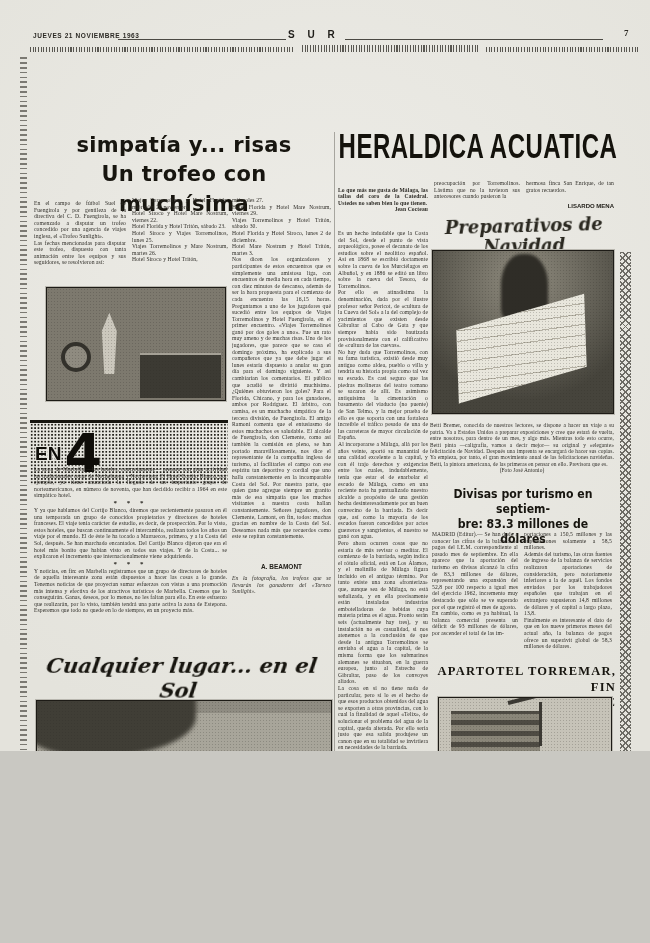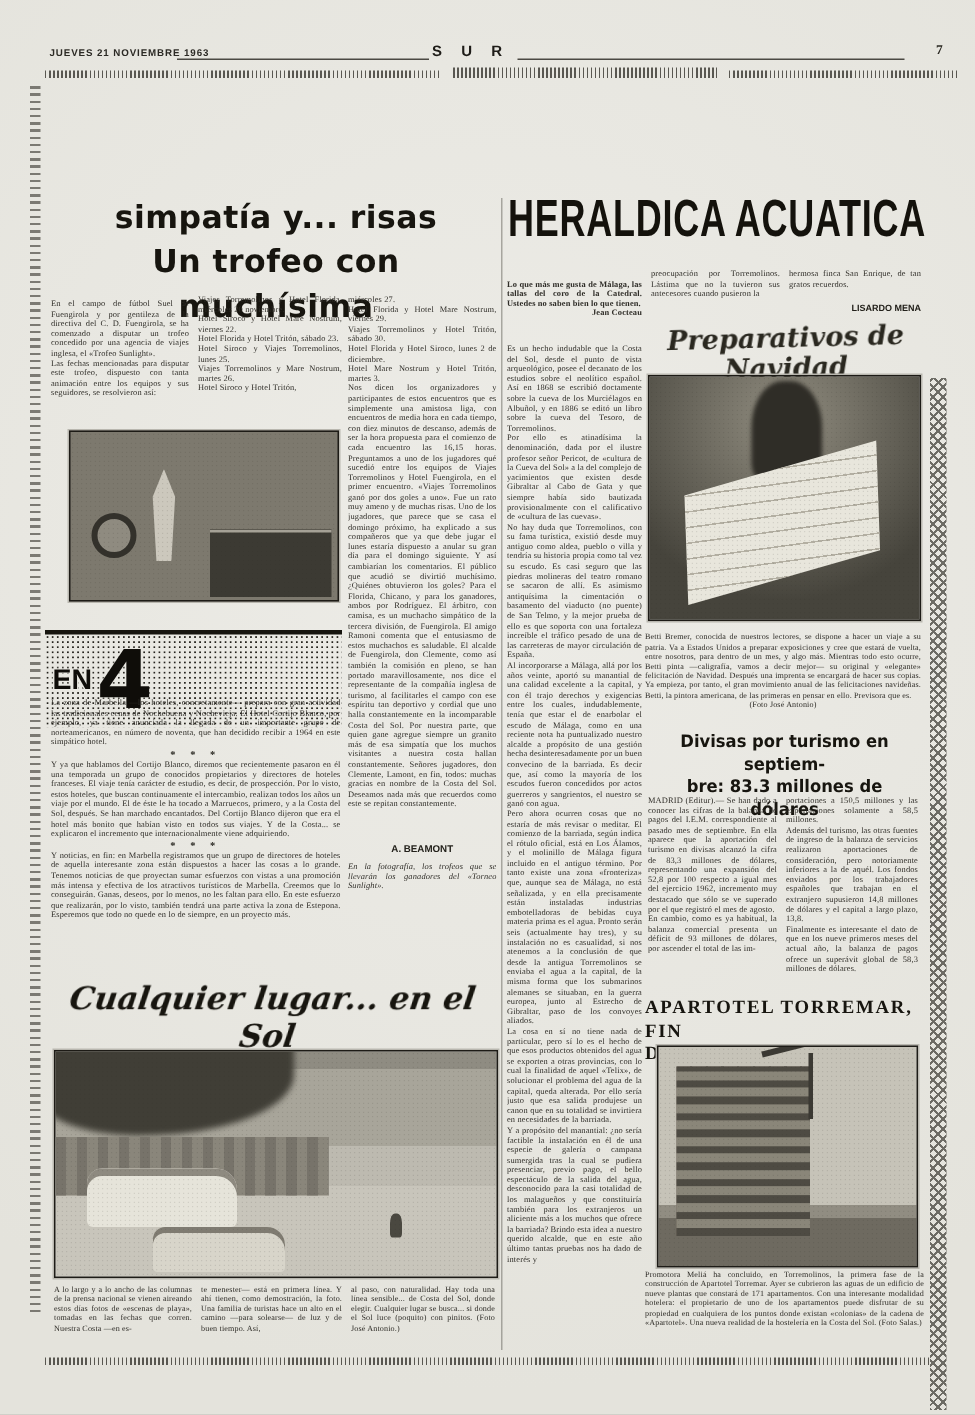--- a/index.html
+++ b/index.html
@@ -1,16 +1,16 @@
 <!DOCTYPE html>
 <html><head>
 <meta charset="utf-8">
 <style>
   html,body{margin:0;padding:0;background:#c9c8c2;}
-  #page{position:relative;width:650px;height:943px;margin:0 auto;overflow:hidden;
+  #page{position:relative;width:650px;height:751px;margin:0 auto;overflow:hidden;
         background:radial-gradient(circle at 50% 38%,#edecE7,#e4e3dc 85%);
         font-family:"Liberation Serif",serif;color:#26241f;}
   .abs{position:absolute;}
   
   .date{left:33px;top:32px;font:bold 6.5px "Liberation Sans",sans-serif;letter-spacing:.6px;color:#2c2a25;}
   .hrule{height:1px;background:#4b4943;top:39px;}
   .rule-l{left:118px;width:168px;}
   .rule-r{left:345px;width:258px;}
   .sur{left:288px;top:29px;font:bold 10px "Liberation Sans",sans-serif;letter-spacing:5px;color:#1e1c18;}
   .pageno{left:624px;top:28px;font:bold 9px "Liberation Serif",serif;color:#2a2822;}
@@ -46,21 +46,21 @@
     font:800 21px/1.4 "DejaVu Sans",sans-serif;letter-spacing:.3px;filter:blur(.2px);}
   .heraldica-h{left:338px;top:128px;width:280px;text-align:center;color:#14120c;
     font:900 24px/1.1 "Liberation Sans",sans-serif;letter-spacing:.5px;
     transform:scaleY(1.45);transform-origin:top center;filter:blur(.25px);}
   .cualquier-h{left:30px;top:653px;width:300px;text-align:center;color:#17150f;
     font:italic 800 21px/1.2 "DejaVu Serif",serif;transform:skewX(-8deg);filter:blur(.25px);}
   .navidad-h{left:434px;top:216px;width:180px;text-align:center;color:#2a2820;
     font:italic 600 18px/1.1 "DejaVu Serif",serif;transform:rotate(-1.5deg);filter:blur(.3px);}
   .divisas-h{left:430px;top:487px;width:186px;text-align:center;color:#17150f;
     font:800 11.5px/1.3 "DejaVu Sans",sans-serif;transform:scaleX(.95);filter:blur(.2px);}
-  .apartotel-h{left:430px;top:664px;width:186px;text-align:left;color:#17150f;
+  .apartotel-h{left:430px;top:664px;width:186px;text-align:right;color:#17150f;
     font:bold 12.5px/1.25 "Liberation Serif",serif;letter-spacing:1.2px;filter:blur(.2px);}
   .sig{font:bold 6.5px "Liberation Sans",sans-serif;text-align:center;color:#23211b;}
   .note-it{font-style:italic;}
   .byline{font:bold 6px "Liberation Sans",sans-serif;color:#23211b;}
   .epi{font-weight:bold;}
   
   .en4{left:30px;top:420px;width:198px;height:62px;border-top:3px solid #17150f;
     background-image:radial-gradient(#23211b 27%,transparent 30%);background-size:3.4px 3.4px;
     display:flex;align-items:center;}
   .en4 .w-en{font:900 19px "Liberation Sans",sans-serif;color:#0f0d09;margin-left:5px;

